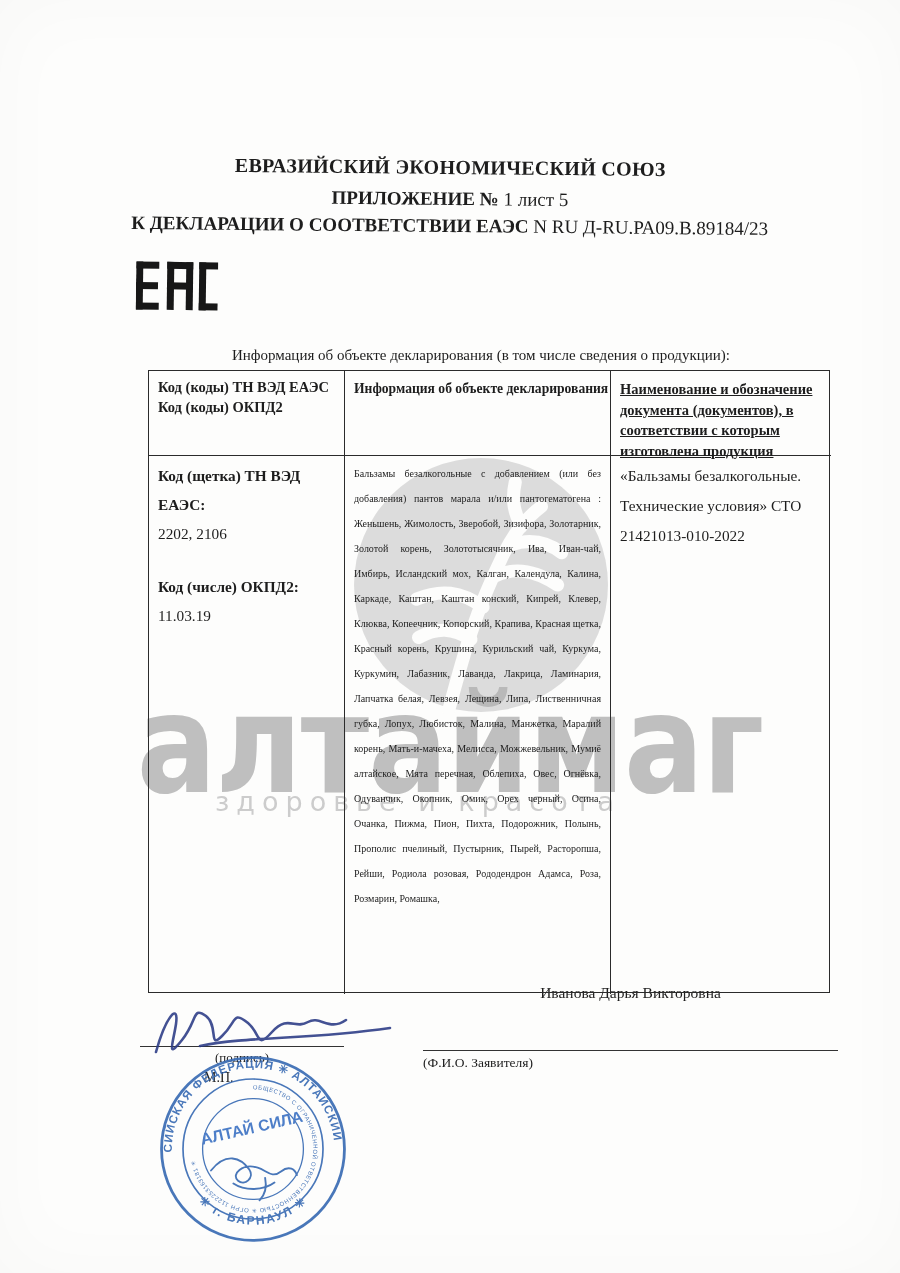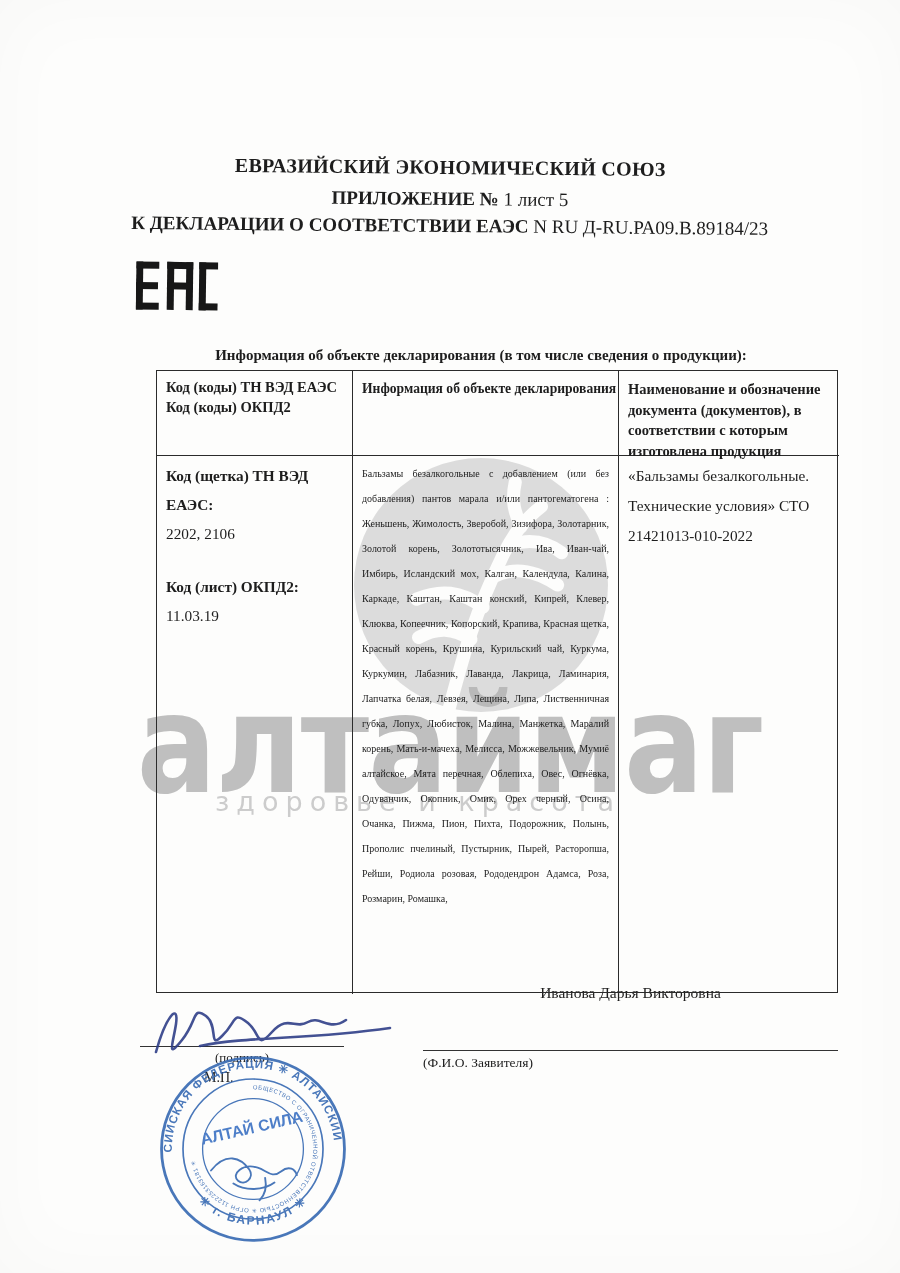--- a/index.html
+++ b/index.html
@@ -13,33 +13,33 @@
   .abs{position:absolute;}
   
   .hdr{left:0;top:156px;width:900px;text-align:center;transform:rotate(0.55deg);}
   .hdr .l1{font-size:20px;font-weight:bold;letter-spacing:0.3px;}
   .hdr .l2{font-size:19px;margin-top:9px;}
   .hdr .l3{font-size:19px;margin-top:5px;}
   .b{font-weight:bold;}
   
   .eac{left:136px;top:248px;width:82px;height:76px;transform:rotate(0.8deg);}
   
-  .caption{left:140px;top:347px;width:682px;text-align:center;font-weight:bold;font-size:15px;}
+  .caption{left:140px;top:347px;width:682px;text-align:center;font-weight:normal;font-size:15px;}
   .tbl{
-    left:156px;top:370px;width:682px;height:623px;
+    left:148px;top:370px;width:682px;height:623px;
     display:grid;grid-template-columns:196px 266px 220px;grid-template-rows:85px 538px;
     border:1.6px solid #2b2b2b;box-sizing:border-box;z-index:2;background:transparent;
   }
   .cell{border-right:1.4px solid #2b2b2b;border-bottom:1.4px solid #2b2b2b;box-sizing:border-box;padding:6px 9px;background:transparent;}
   .cell:nth-child(3n){border-right:none;}
   .row2{border-bottom:none;}
   .th{font-weight:bold;font-size:14.5px;line-height:20px;}
   .th-c{}
   .th-nowrap{white-space:nowrap;overflow:hidden;font-size:13.6px;padding-top:8px;}
-  .th3{padding-top:8px;line-height:20.5px;}
+  .th3{padding-top:8px;line-height:20.5px;text-decoration:underline;}
   .codes{font-size:15.3px;line-height:29px;padding-top:5px;}
   .codes .gap{height:24px;}
   .prose{font-size:10px;line-height:25px;text-align:justify;padding-top:5px;}
   .doc3{font-size:15.3px;line-height:30px;padding-top:5px;}
   
   .wm{z-index:1;pointer-events:none;}
   .wm-tree{left:352px;top:456px;width:258px;height:258px;opacity:0.8;}
   .wm-brand{
     left:0;top:664px;width:900px;text-align:center;
     font-family:"DejaVu Sans", sans-serif;font-weight:bold;
@@ -110,21 +110,21 @@
       <div>Код (коды) ТН ВЭД ЕАЭС</div>
       <div>Код (коды) ОКПД2</div>
     </div>
     <div class="cell th th-c th-nowrap">Информация об объекте декларирования</div>
     <div class="cell th th-c th3">Наименование и обозначение документа (документов), в соответствии с которым изготовлена продукция</div>
 
     <div class="cell row2 codes">
       <div class="b">Код (щетка) ТН ВЭД ЕАЭС:</div>
       <div>2202, 2106</div>
       <div class="gap"></div>
-      <div><span class="b">Код (лист) ОКПД2:</span><span> 11.03.19</span></div>
+      <div><span class="b">Код (числе) ОКПД2:</span><span> 11.03.19</span></div>
     </div>
     <div class="cell row2 prose">Бальзамы безалкогольные с добавлением (или без добавления) пантов марала и/или пантогематогена : Женьшень, Жимолость, Зверобой, Зизифора, Золотарник, Золотой корень, Золототысячник, Ива, Иван-чай, Имбирь, Исландский мох, Калган, Календула, Калина, Каркаде, Каштан, Каштан конский, Кипрей, Клевер, Клюква, Копеечник, Копорский, Крапива, Красная щетка, Красный корень, Крушина, Курильский чай, Куркума, Куркумин, Лабазник, Лаванда, Лакрица, Ламинария, Лапчатка белая, Левзея, Лещина, Липа, Лиственничная губка, Лопух, Любисток, Малина, Манжетка, Маралий корень, Мать-и-мачеха, Мелисса, Можжевельник, Мумиё алтайское, Мята перечная, Облепиха, Овес, Огнёвка, Одуванчик, Окопник, Омик, Орех черный, Осина, Очанка, Пижма, Пион, Пихта, Подорожник, Полынь, Прополис пчелиный, Пустырник, Пырей, Расторопша, Рейши, Родиола розовая, Рододендрон Адамса, Роза, Розмарин, Ромашка,</div>
     <div class="cell row2 doc3">«Бальзамы безалкогольные. Технические условия» СТО 21421013-010-2022</div>
   </div>
 
   <svg class="abs sig-svg" viewBox="0 0 255 66">
     <g stroke="#2a3a85" stroke-width="2.6" fill="none" stroke-linecap="round" opacity="0.88">
       <path d="M 8,56 C 18,20 31,6 28,28 C 25,48 18,64 34,44 C 50,24 44,10 58,20 C 71,30 60,54 74,40 C 89,26 84,14 100,27 C 113,38 108,54 124,36 C 140,18 147,34 160,26 C 172,19 181,36 198,24"></path>
       <path d="M 52,50 C 100,40 160,44 242,32"></path>
     </g>

